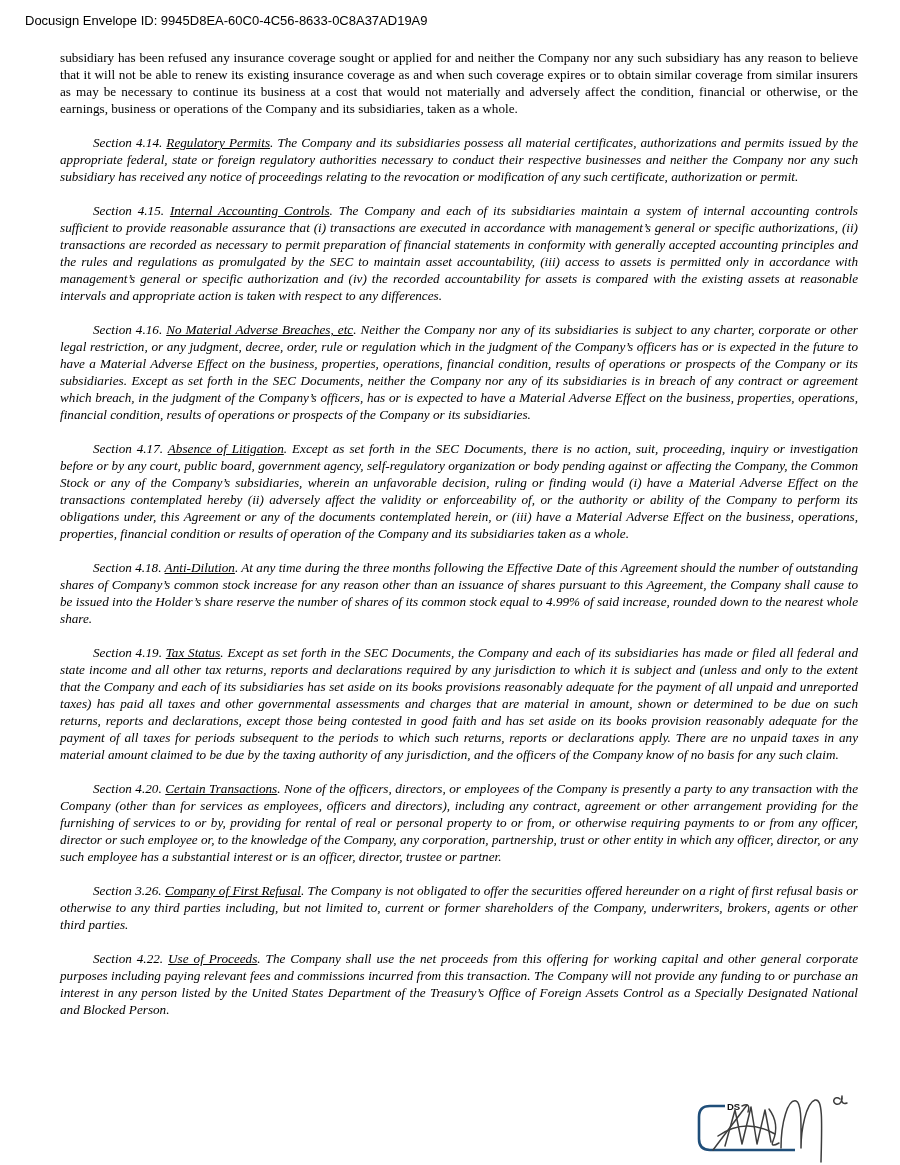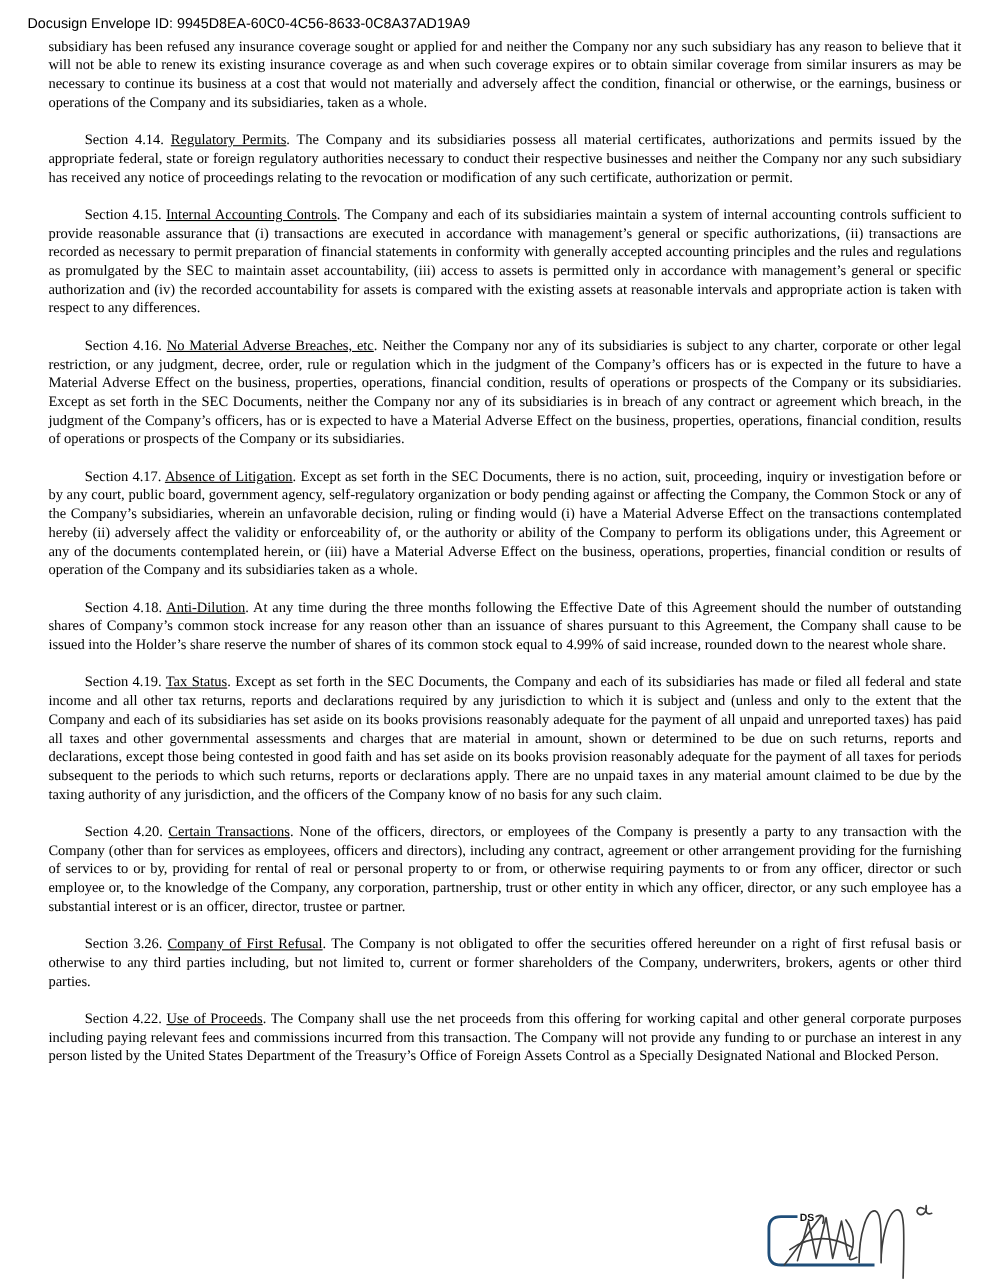--- a/index.html
+++ b/index.html
@@ -20,23 +20,23 @@
     white-space: nowrap;
   }
   .doc {
     position: absolute;
     left: 44px; top: 33px;
     width: 830px;
     font-size: 13.2px;
     line-height: 17px;
     text-align: justify;
   }
-  .doc p { margin: 0; }
+  .doc p { margin: 16px; }
   .doc p + p { margin-top: 17px; }
-  .doc p.sec { text-indent: 33px; }
+  .doc p.sec { text-indent: 33px; font-style: italic; }
   .u { text-decoration: underline; }
   .stamp {
     position: absolute;
     left: 685px; top: 1090px;
     width: 180px; height: 75px; text-align: center;
   }
   .stamp svg { display: block; }
   .ds-label {
     font-family: "Liberation Sans", sans-serif;
     font-size: 9.5px;

